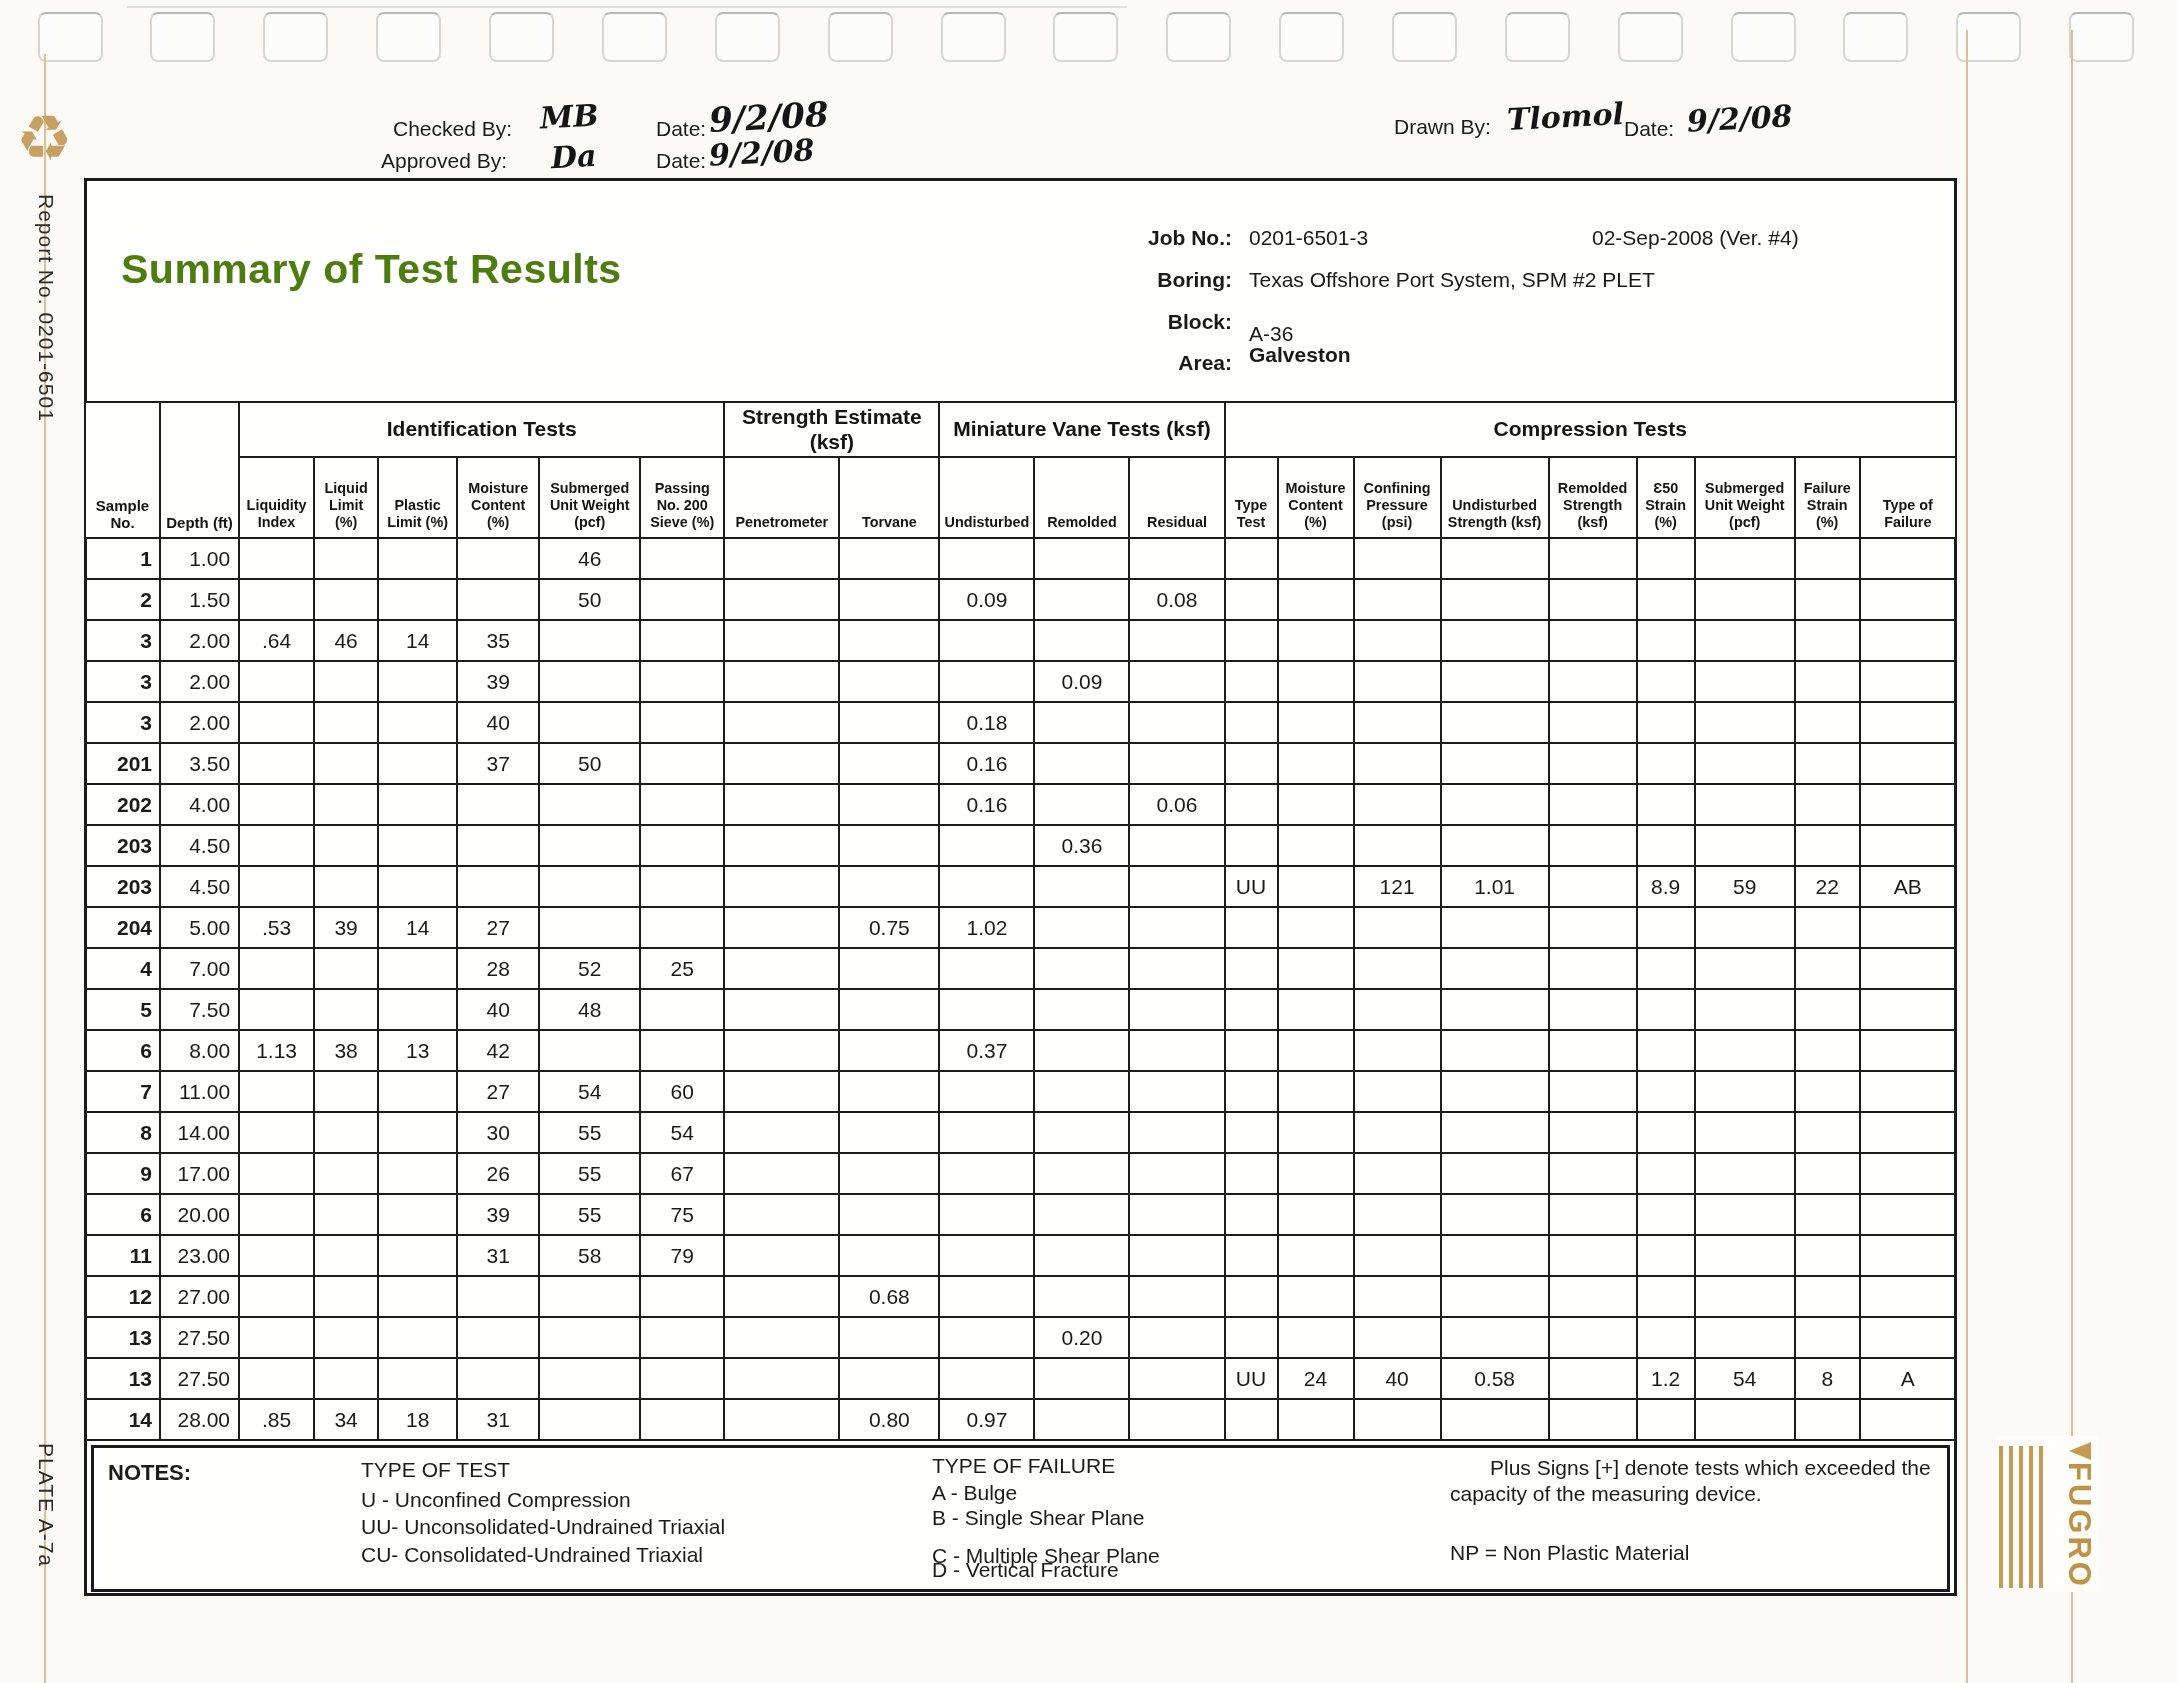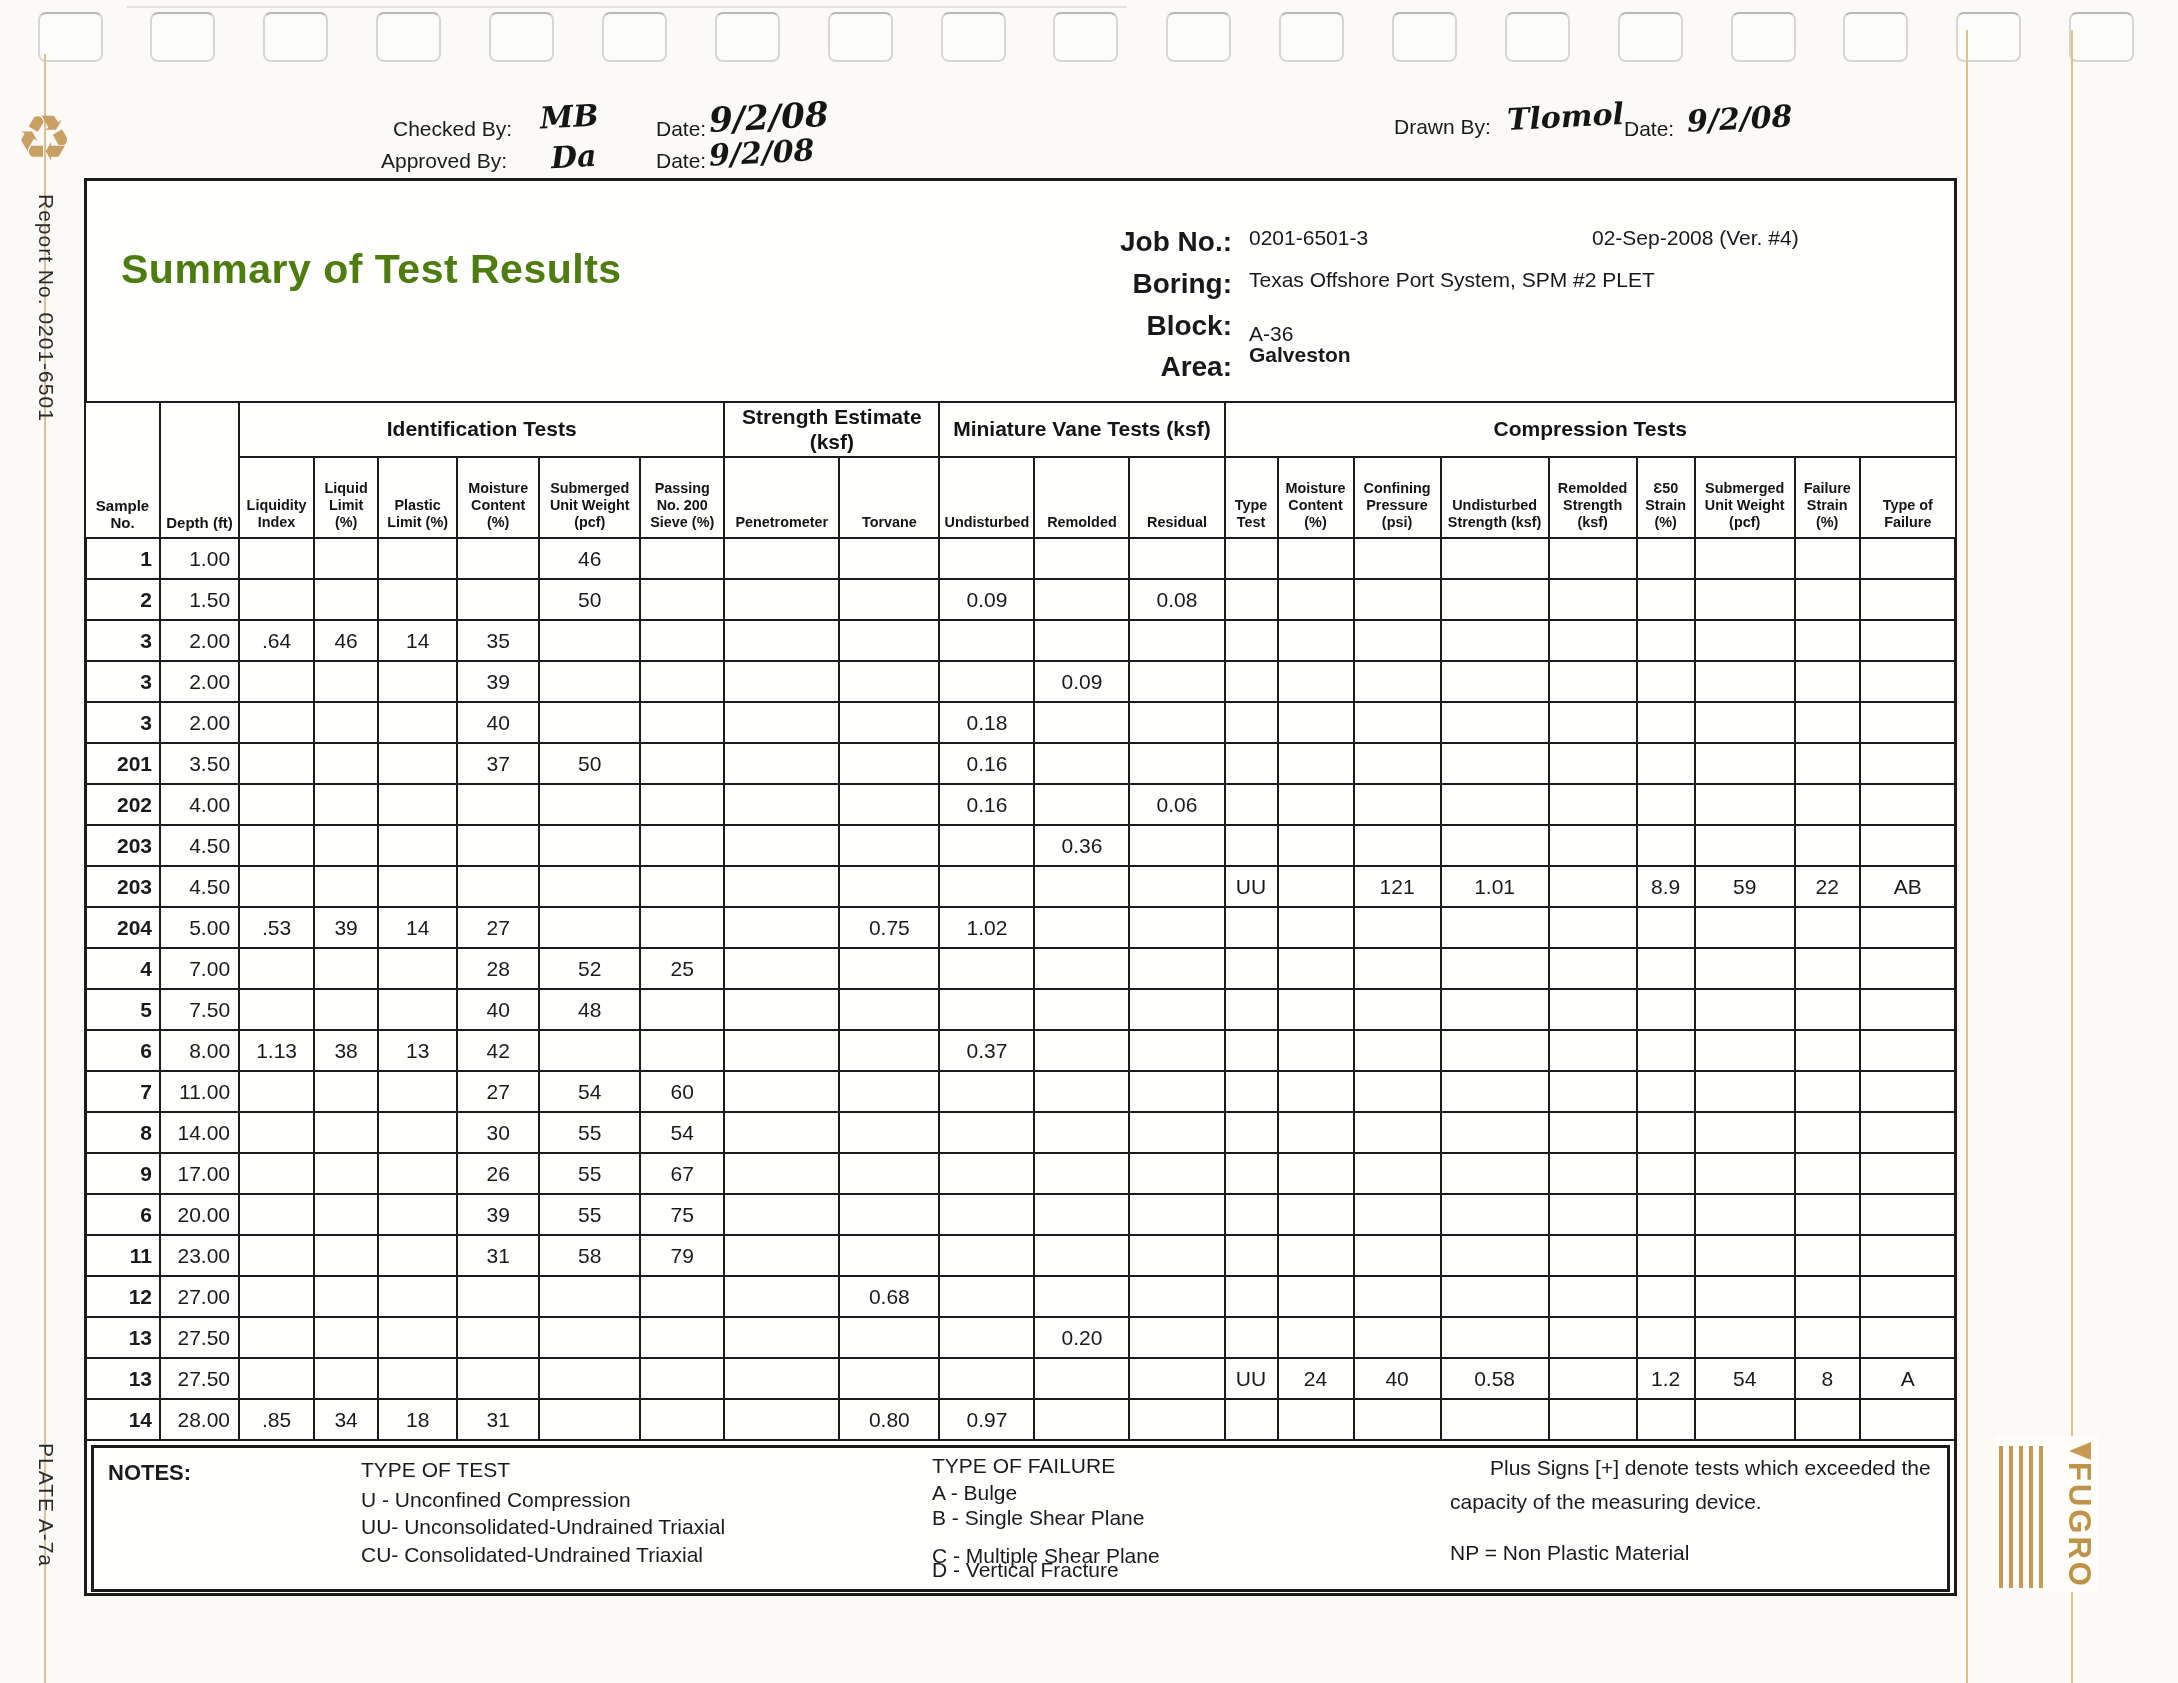--- a/index.html
+++ b/index.html
@@ -12,21 +12,21 @@
   .side-vert{position:absolute;writing-mode:vertical-rl;font-size:21px;color:#2b2b2b;letter-spacing:1px;}
   .recycle{position:absolute;font-family:"DejaVu Sans",sans-serif;color:#c9a063;font-size:63px;line-height:1;}
   
   .printed{position:absolute;font-size:21px;color:#1b1b1b;}
   .hand{position:absolute;font-family:"DejaVu Serif",serif;font-style:italic;font-weight:bold;
     font-size:30px;color:#151515;transform:rotate(-3deg);white-space:nowrap;}
   
   .frame{position:absolute;left:84px;top:178px;width:1873px;height:1418px;border:3px solid #1a1a1a;
     box-sizing:border-box;background:#fffffe;}
   .doc-title{position:absolute;left:121px;top:246px;font-size:41px;font-weight:bold;color:#4d7c0f;letter-spacing:0.5px;}
-  .job-label{position:absolute;left:1074px;width:158px;text-align:right;font-size:28px;font-weight:bold;}
+  .job-label{position:absolute;left:1074px;width:158px;text-align:right;font-size:21px;font-weight:bold;}
   .job-value{position:absolute;left:1249px;font-size:21px;white-space:nowrap;}
   .job-date{position:absolute;left:1592px;top:226px;font-size:21px;white-space:nowrap;}
   
   #results{position:absolute;left:84px;top:401px;width:1873px;border-collapse:collapse;table-layout:fixed;}
   #results th,#results td{border:2px solid #1c1c1c;overflow:hidden;box-sizing:border-box;}
   #results thead th{font-weight:bold;color:#141414;background:#fffffe;}
   .group-row th{font-size:21px;height:55px;line-height:1.15;vertical-align:middle;}
   .sub-row th{font-size:14.4px;height:81px;vertical-align:bottom;padding:0 2px 6px 2px;line-height:1.18;}
   th.corner{vertical-align:bottom;font-size:15px;padding-bottom:6px;}
   #results tbody td{height:41px;font-size:21px;text-align:center;padding:0;color:#1a1a1a;}
@@ -696,21 +696,21 @@
   <div class="nb" style="left:267px;top:10px;">TYPE OF TEST</div>
   <div class="nb" style="left:267px;top:40px;">U  - Unconfined Compression</div>
   <div class="nb" style="left:267px;top:67px;">UU- Unconsolidated-Undrained Triaxial</div>
   <div class="nb" style="left:267px;top:95px;">CU- Consolidated-Undrained Triaxial</div>
   <div class="nb" style="left:838px;top:6px;">TYPE OF FAILURE</div>
   <div class="nb" style="left:838px;top:33px;">A - Bulge</div>
   <div class="nb" style="left:838px;top:58px;">B - Single Shear Plane</div>
   <div class="nb" style="left:838px;top:96px;">C - Multiple Shear Plane</div>
   <div class="nb" style="left:838px;top:110px;">D - Vertical Fracture</div>
   <div class="nb" style="left:1356px;top:8px;margin-left:40px;">Plus Signs [+] denote tests which exceeded the</div>
-  <div class="nb" style="left:1356px;top:34px;margin-top:8px;">capacity of the measuring device.</div>
+  <div class="nb" style="left:1356px;top:34px;">capacity of the measuring device.</div>
   <div class="nb" style="left:1356px;top:93px;">NP = Non Plastic Material</div>
 </div>
 
 <div class="fugro">
   <div class="fl-stripes"></div>
   <div class="fl-arrow"></div>
   <div class="fl-text">FUGRO</div>
 </div>
 
 

